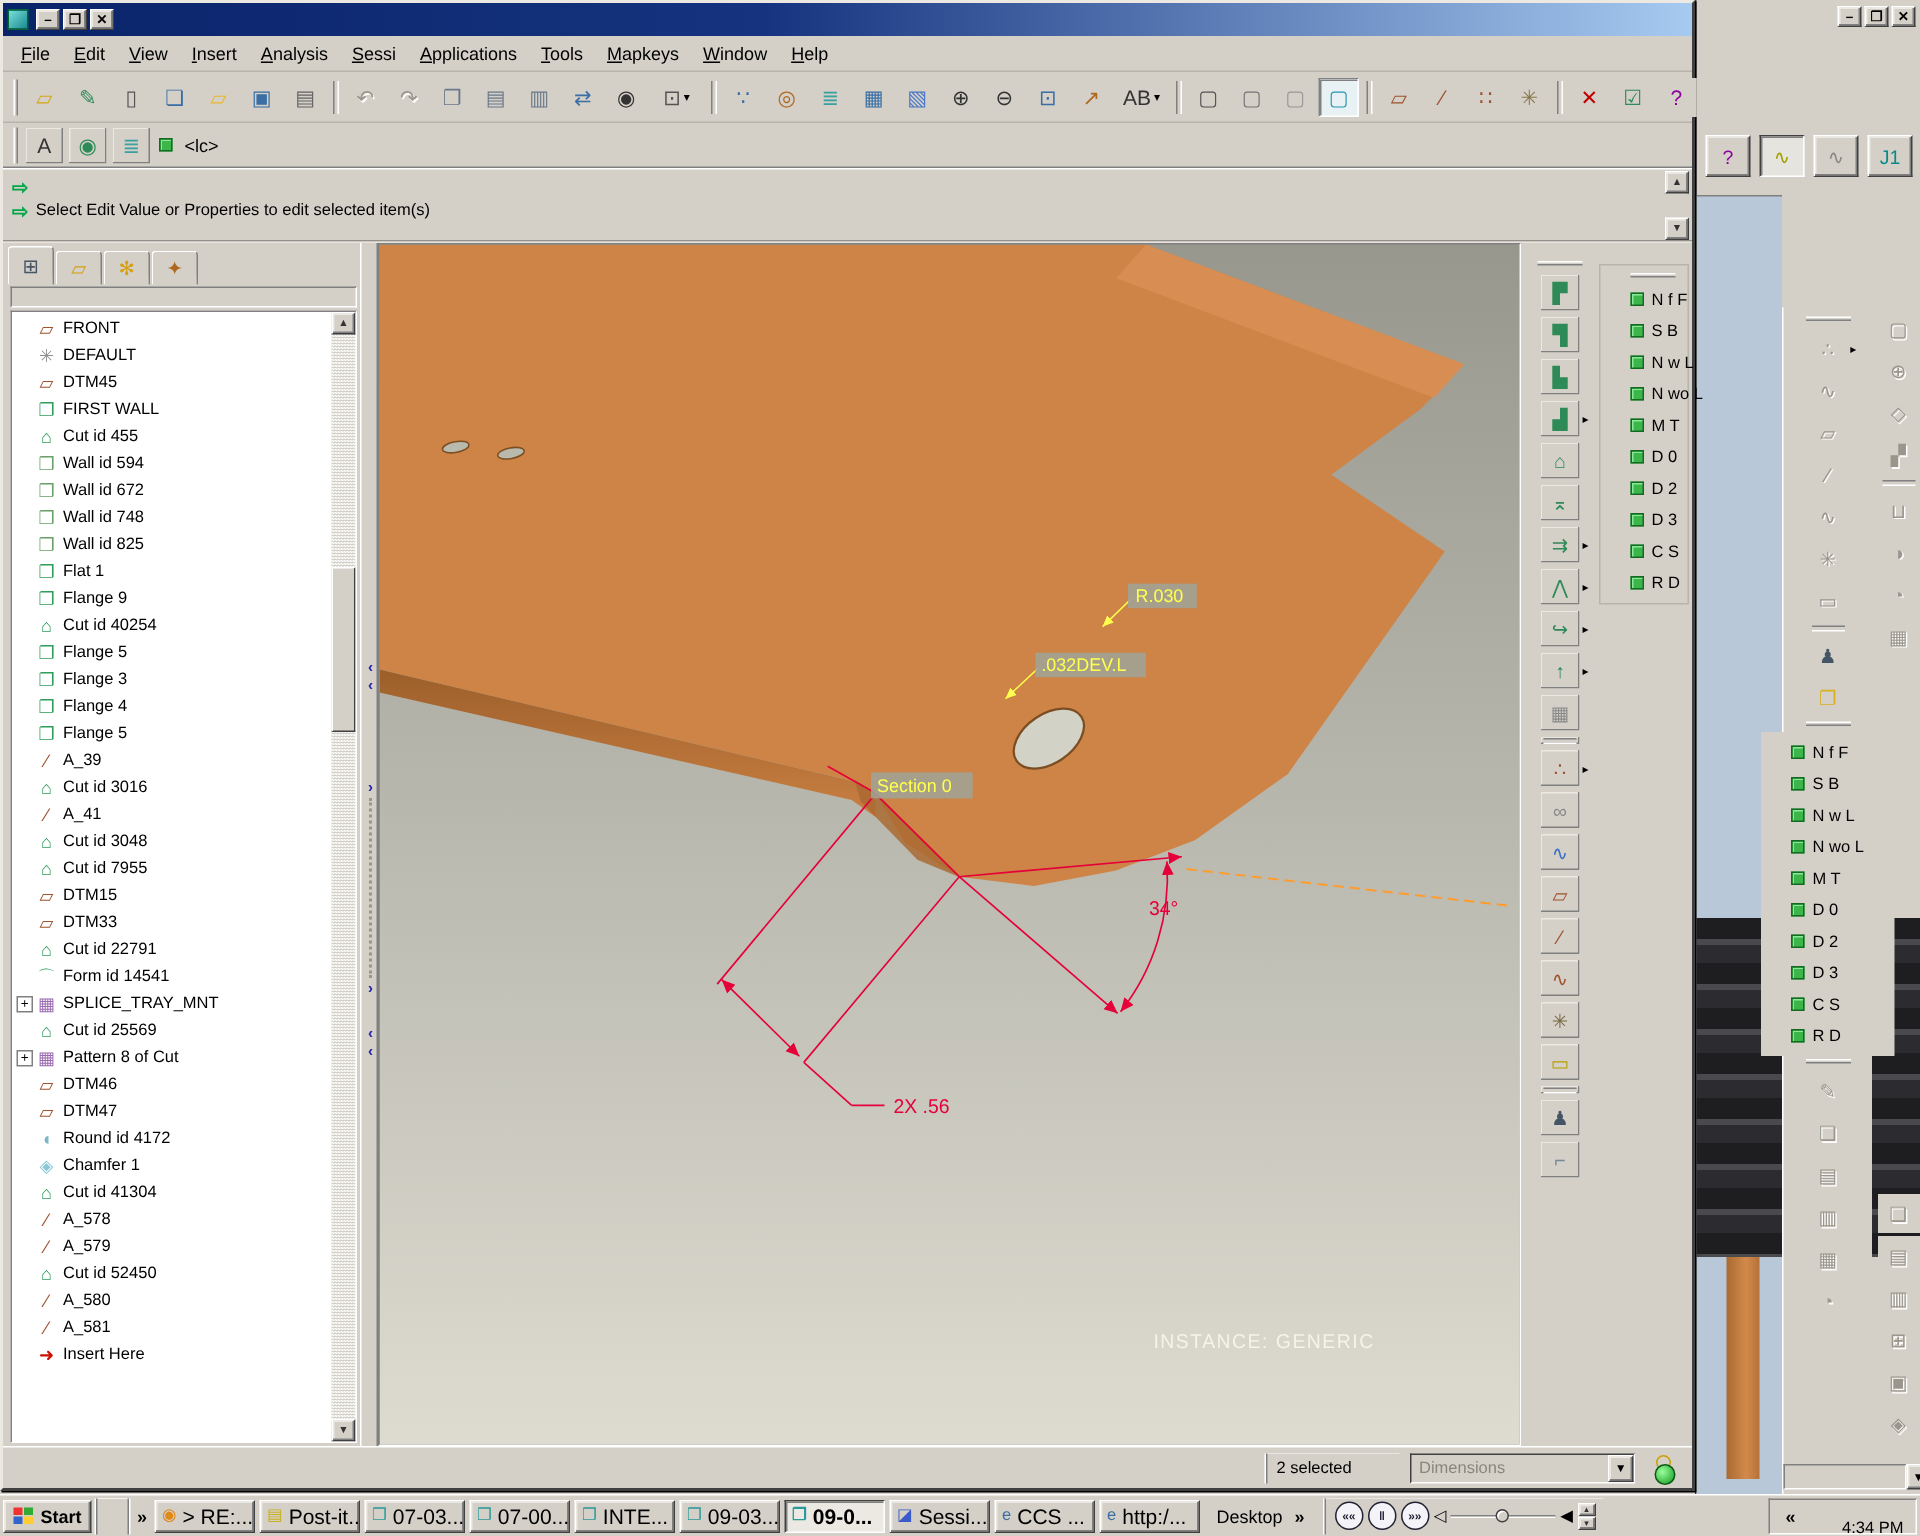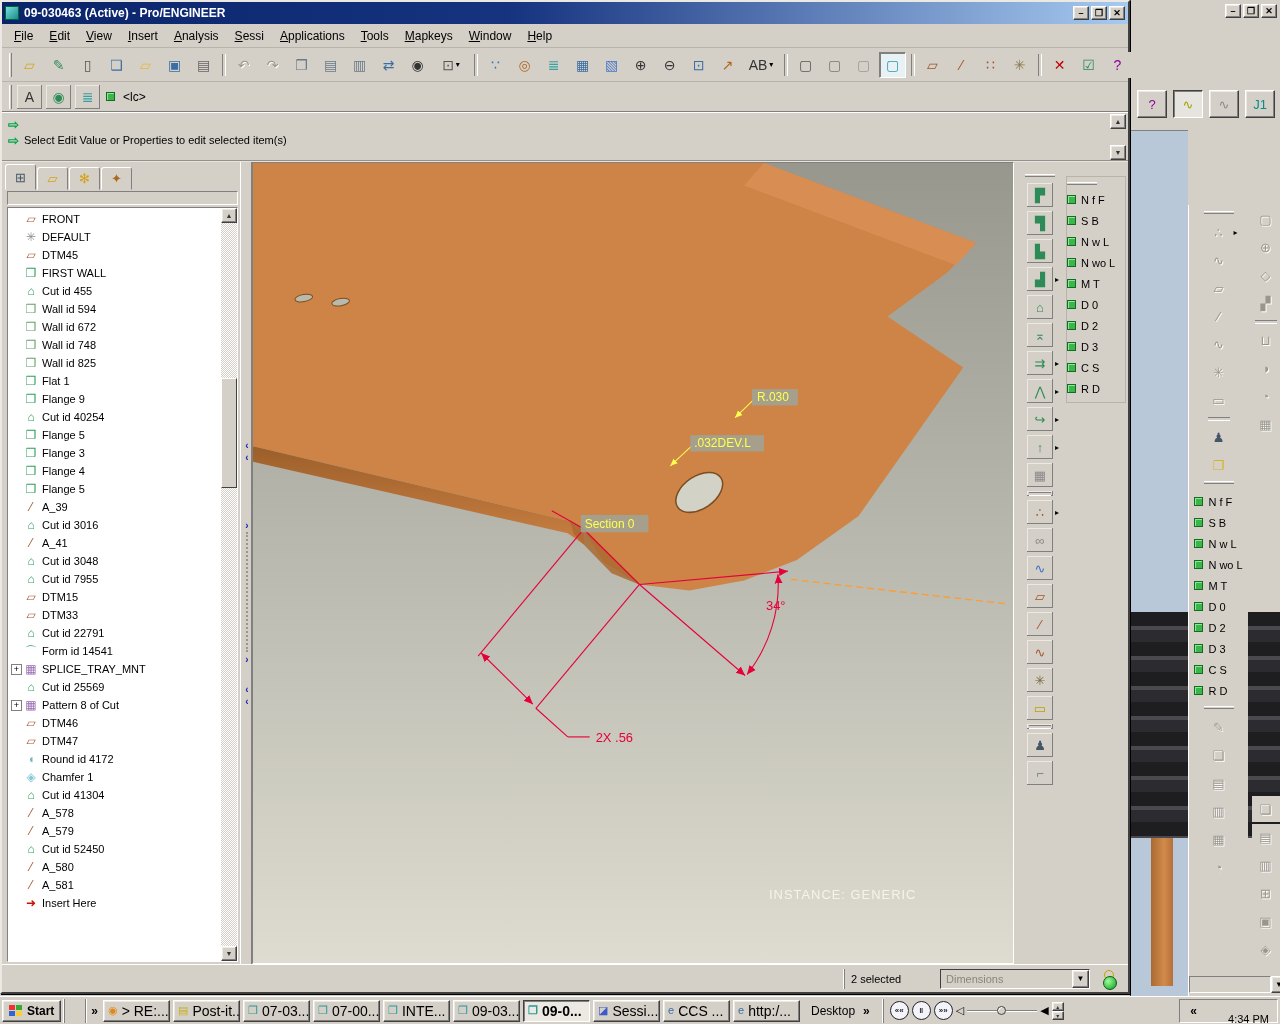--- a/index.html
+++ b/index.html
@@ -27,21 +27,21 @@
   #bg-orange-strip { position:absolute; left:20px; top:838px; width:22px; height:148px; background:linear-gradient(90deg,#a96a33,#d28a4a 60%,#b5713a); }
   #bg-col1 { position:absolute; left:57px; top:205px; width:60px; height:791px; background:#d4d0c8; border-left:1px solid #fff; padding:4px 3px; display:flex; flex-direction:column; align-items:center; }
   #bg-col2a, #bg-col2b { position:absolute; left:119px; width:31px; display:flex; flex-direction:column; align-items:center; }
   #bg-col2a { top:205px; } #bg-col2b { top:795px; }
   .vbtn { width:28px; height:26px; margin:1px 0; position:relative; background:#d4d0c8; border:1px solid #d4d0c8;
           display:flex; align-items:center; justify-content:center; }
   .vbtn.sep { height:7px; }
   .vbtn.sep::before { content:""; display:block; width:22px; height:2px; border-top:1px solid #808080; border-bottom:1px solid #fff; }
   .vbtn.flyout::after { content:"▸"; position:absolute; right:-6px; top:8px; font-size:8px; color:#000; }
   .hgrip { width:30px; height:3px; border-top:1px solid #fff; border-bottom:1px solid #808080; margin:2px 0 4px; }
-  .toggle-col { background:#d4d0c8; padding:3px 0; display:flex; flex-direction:column; }
+  .toggle-col { background:#d4d0c8; padding:3px 20px; display:flex; flex-direction:column; }
   .toggle-row { display:flex; align-items:center; height:21px; }
   .led { width:9px; height:9px; background:#3cb54a; border:1px solid #156a22; box-shadow:inset 1px 1px 0 #8ae89a; margin-right:5px; flex:none; }
   .toggle-label { font-size:11px; white-space:nowrap; }
   #bg-combo { position:absolute; left:58px; top:976px; width:98px; height:17px; display:flex; }
   #bg-combo .val { flex:1; background:#d4d0c8; border:1px solid; border-color:#808080 #fff #fff #808080; }
   #bg-combo .drop { width:16px; height:17px; font-size:8px; }
 
   
   #main-window { position:absolute; left:0; top:0; width:1130px; height:994px;
         background:#d4d0c8; border:2px solid; border-color:#ece9e2 #404040 #404040 #ece9e2; box-shadow:1px 1px 0 #000;
@@ -343,21 +343,20 @@
       <div class="btn drop">
           <span>▼</span>
         </div>
     </div>
   </div>
 
   <div id="main-window">
 
     <div id="titlebar">
       <div id="title-icon"></div>
-      <div id="title-text">09-030463 (Active) - Pro/ENGINEER</div>
       <div class="cap-btns" style="position:static">
 
       <div class="btn cap-btn">
             <span class="glyph" style="font-size:9px">–</span>
           </div>
           <div class="btn cap-btn">
             <span class="glyph" style="font-size:9px">❒</span>
           </div>
           <div class="btn cap-btn">
             <span class="glyph" style="font-size:9px">✕</span>

